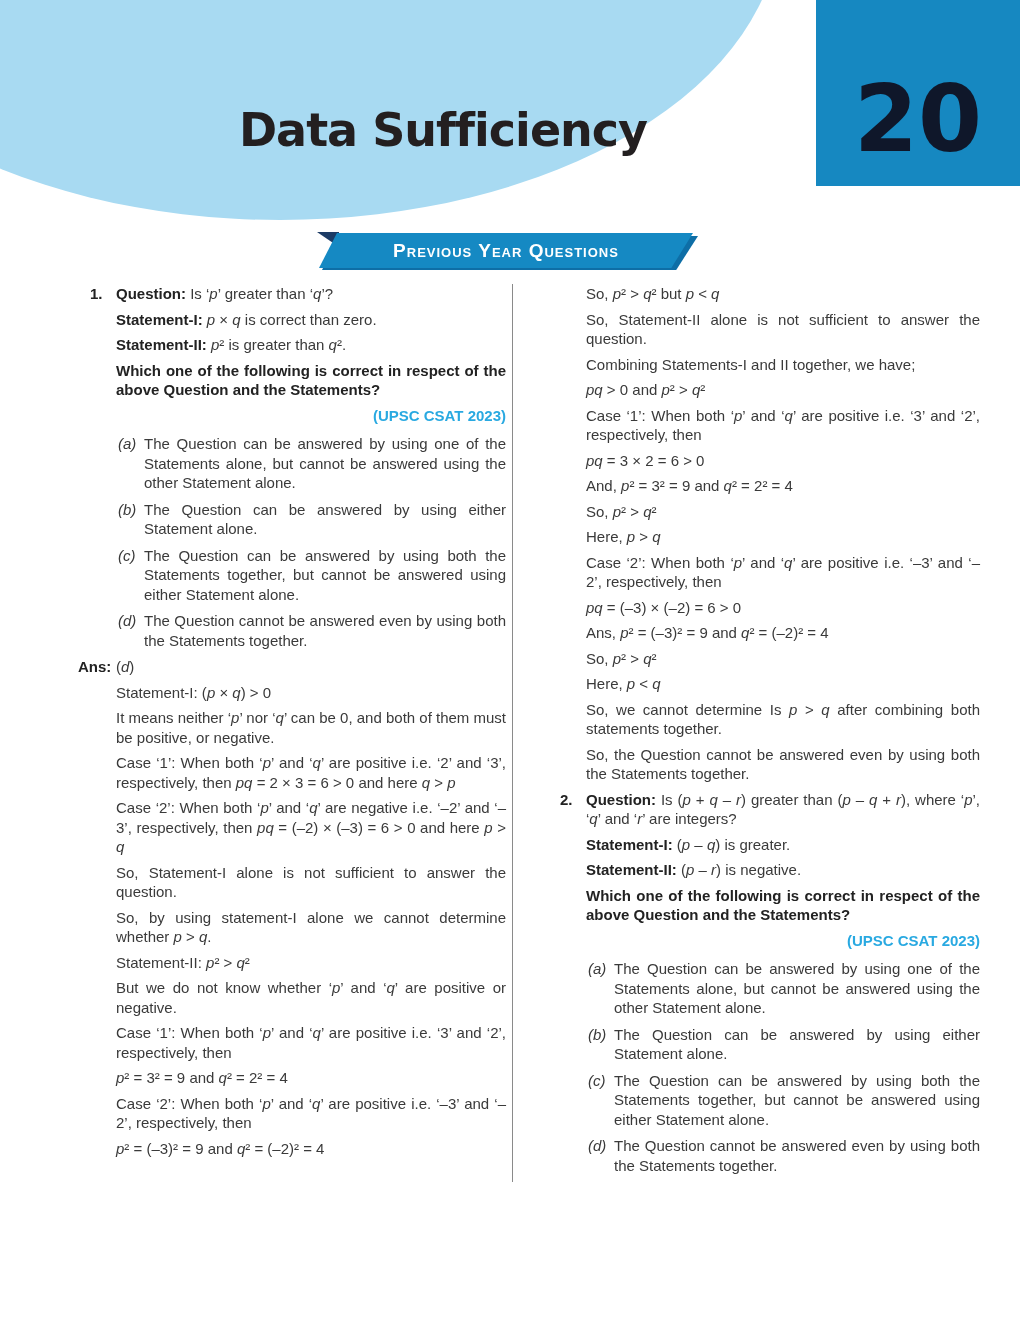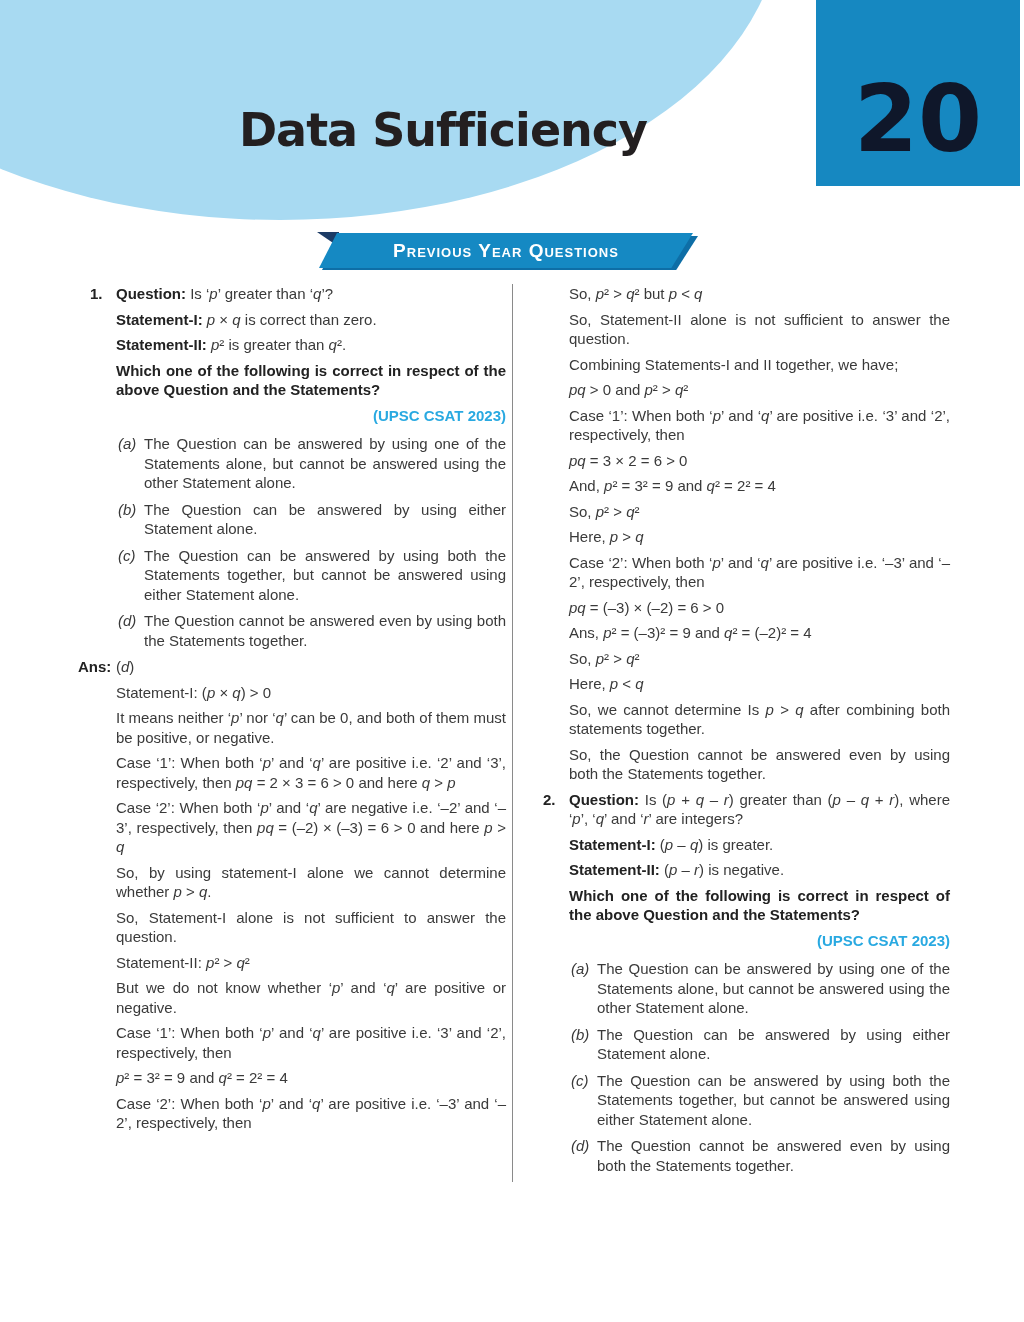--- a/index.html
+++ b/index.html
@@ -25,21 +25,21 @@
   .banner{position:absolute;top:233px;left:319px;width:374px;height:35px;background:#1589c3;
           clip-path:polygon(4.8% 0,100% 0,94.2% 100%,0 100%);
           display:flex;align-items:center;justify-content:center;}
   .banner-text{color:#ffffff;font-weight:700;font-size:19px;font-variant:small-caps;
                letter-spacing:1px;}
 
   
   .body-cols{position:absolute;top:284px;left:0;right:0;display:flex;align-items:stretch;
              font-size:15px;line-height:19.5px;color:#3a3a3a;}
   .col-left{width:424px;margin-left:88px;padding-right:6px;box-sizing:border-box;}
-  .col-right{flex:1;border-left:1.5px solid #8a8a8a;padding-left:28px;margin-right:74px;}
+  .col-right{flex:1;border-left:1.5px solid #8a8a8a;padding-left:45px;margin-right:44px;}
 
   
   .block{position:relative;margin-bottom:6px;text-align:justify;}
   .q,.para,.ans{padding-left:28px;}
   .q .marker{position:absolute;left:2px;font-weight:700;color:#222222;}
   .opt{padding-left:56px;margin-bottom:7px;}
   .opt .marker{position:absolute;left:30px;font-style:italic;}
   .ans .marker{position:absolute;left:-10px;font-weight:700;color:#222222;}
   .src{text-align:right;margin-top:2px;margin-bottom:9px;padding-left:28px;}
 
@@ -75,27 +75,28 @@
         <div class="block src"><span class="seg-c">(UPSC CSAT 2023)</span></div>
         <div class="block opt"><span class="marker">(a)</span><span>The Question can be answered by using one of the Statements alone, but cannot be answered using the other Statement alone.</span></div>
         <div class="block opt"><span class="marker">(b)</span><span>The Question can be answered by using either Statement alone.</span></div>
         <div class="block opt"><span class="marker">(c)</span><span>The Question can be answered by using both the Statements together, but cannot be answered using either Statement alone.</span></div>
         <div class="block opt"><span class="marker">(d)</span><span>The Question cannot be answered even by using both the Statements together.</span></div>
         <div class="block ans"><span class="marker">Ans:</span><span>(</span><span class="seg-i">d</span><span>)</span></div>
         <div class="block para"><span>Statement-I: (</span><span class="seg-i">p</span><span> × </span><span class="seg-i">q</span><span>) &gt; 0</span></div>
         <div class="block para"><span>It means neither ‘</span><span class="seg-i">p</span><span>’ nor ‘</span><span class="seg-i">q</span><span>’ can be 0, and both of them must be positive, or negative.</span></div>
         <div class="block para"><span>Case ‘1’: When both ‘</span><span class="seg-i">p</span><span>’ and ‘</span><span class="seg-i">q</span><span>’ are positive i.e. ‘2’ and ‘3’, respectively, then </span><span class="seg-i">pq</span><span> = 2 × 3 = 6 &gt; 0 and here </span><span class="seg-i">q</span><span> &gt; </span><span class="seg-i">p</span></div>
         <div class="block para"><span>Case ‘2’: When both ‘</span><span class="seg-i">p</span><span>’ and ‘</span><span class="seg-i">q</span><span>’ are negative i.e. ‘–2’ and ‘–3’, respectively, then </span><span class="seg-i">pq</span><span> = (–2) × (–3) = 6 &gt; 0 and here </span><span class="seg-i">p</span><span> &gt; </span><span class="seg-i">q</span></div>
+        <div class="block para"><span>So, Statement-I alone is not sufficient to answer the question.</span></div>
         <div class="block para"><span>So, by using statement-I alone we cannot determine whether </span><span class="seg-i">p</span><span> &gt; </span><span class="seg-i">q</span><span>.</span></div>
-        <div class="block para"><span>So, Statement-I alone is not sufficient to answer the question.</span></div>
         <div class="block para"><span>Statement-II: </span><span class="seg-i">p</span><span>² &gt; </span><span class="seg-i">q</span><span>²</span></div>
         <div class="block para"><span>But we do not know whether ‘</span><span class="seg-i">p</span><span>’ and ‘</span><span class="seg-i">q</span><span>’ are positive or negative.</span></div>
         <div class="block para"><span>Case ‘1’: When both ‘</span><span class="seg-i">p</span><span>’ and ‘</span><span class="seg-i">q</span><span>’ are positive i.e. ‘3’ and ‘2’, respectively, then</span></div>
         <div class="block para"><span class="seg-i">p</span><span>² = 3² = 9 and </span><span class="seg-i">q</span><span>² = 2² = 4</span></div>
         <div class="block para"><span>Case ‘2’: When both ‘</span><span class="seg-i">p</span><span>’ and ‘</span><span class="seg-i">q</span><span>’ are positive i.e. ‘–3’ and ‘–2’, respectively, then</span></div>
+        <div class="block para"><span class="seg-i">p</span><span>² = (–3)² = 9 and </span><span class="seg-i">q</span><span>² = (–2)² = 4</span></div>
       </div>
     <div class="col-right">
         <div class="block para"><span>So, </span><span class="seg-i">p</span><span>² &gt; </span><span class="seg-i">q</span><span>² but </span><span class="seg-i">p</span><span> &lt; </span><span class="seg-i">q</span></div>
         <div class="block para"><span>So, Statement-II alone is not sufficient to answer the question.</span></div>
         <div class="block para"><span>Combining Statements-I and II together, we have;</span></div>
         <div class="block para"><span class="seg-i">pq</span><span> &gt; 0 and </span><span class="seg-i">p</span><span>² &gt; </span><span class="seg-i">q</span><span>²</span></div>
         <div class="block para"><span>Case ‘1’: When both ‘</span><span class="seg-i">p</span><span>’ and ‘</span><span class="seg-i">q</span><span>’ are positive i.e. ‘3’ and ‘2’, respectively, then</span></div>
         <div class="block para"><span class="seg-i">pq</span><span> = 3 × 2 = 6 &gt; 0</span></div>
         <div class="block para"><span>And, </span><span class="seg-i">p</span><span>² = 3² = 9 and </span><span class="seg-i">q</span><span>² = 2² = 4</span></div>
         <div class="block para"><span>So, </span><span class="seg-i">p</span><span>² &gt; </span><span class="seg-i">q</span><span>²</span></div>

